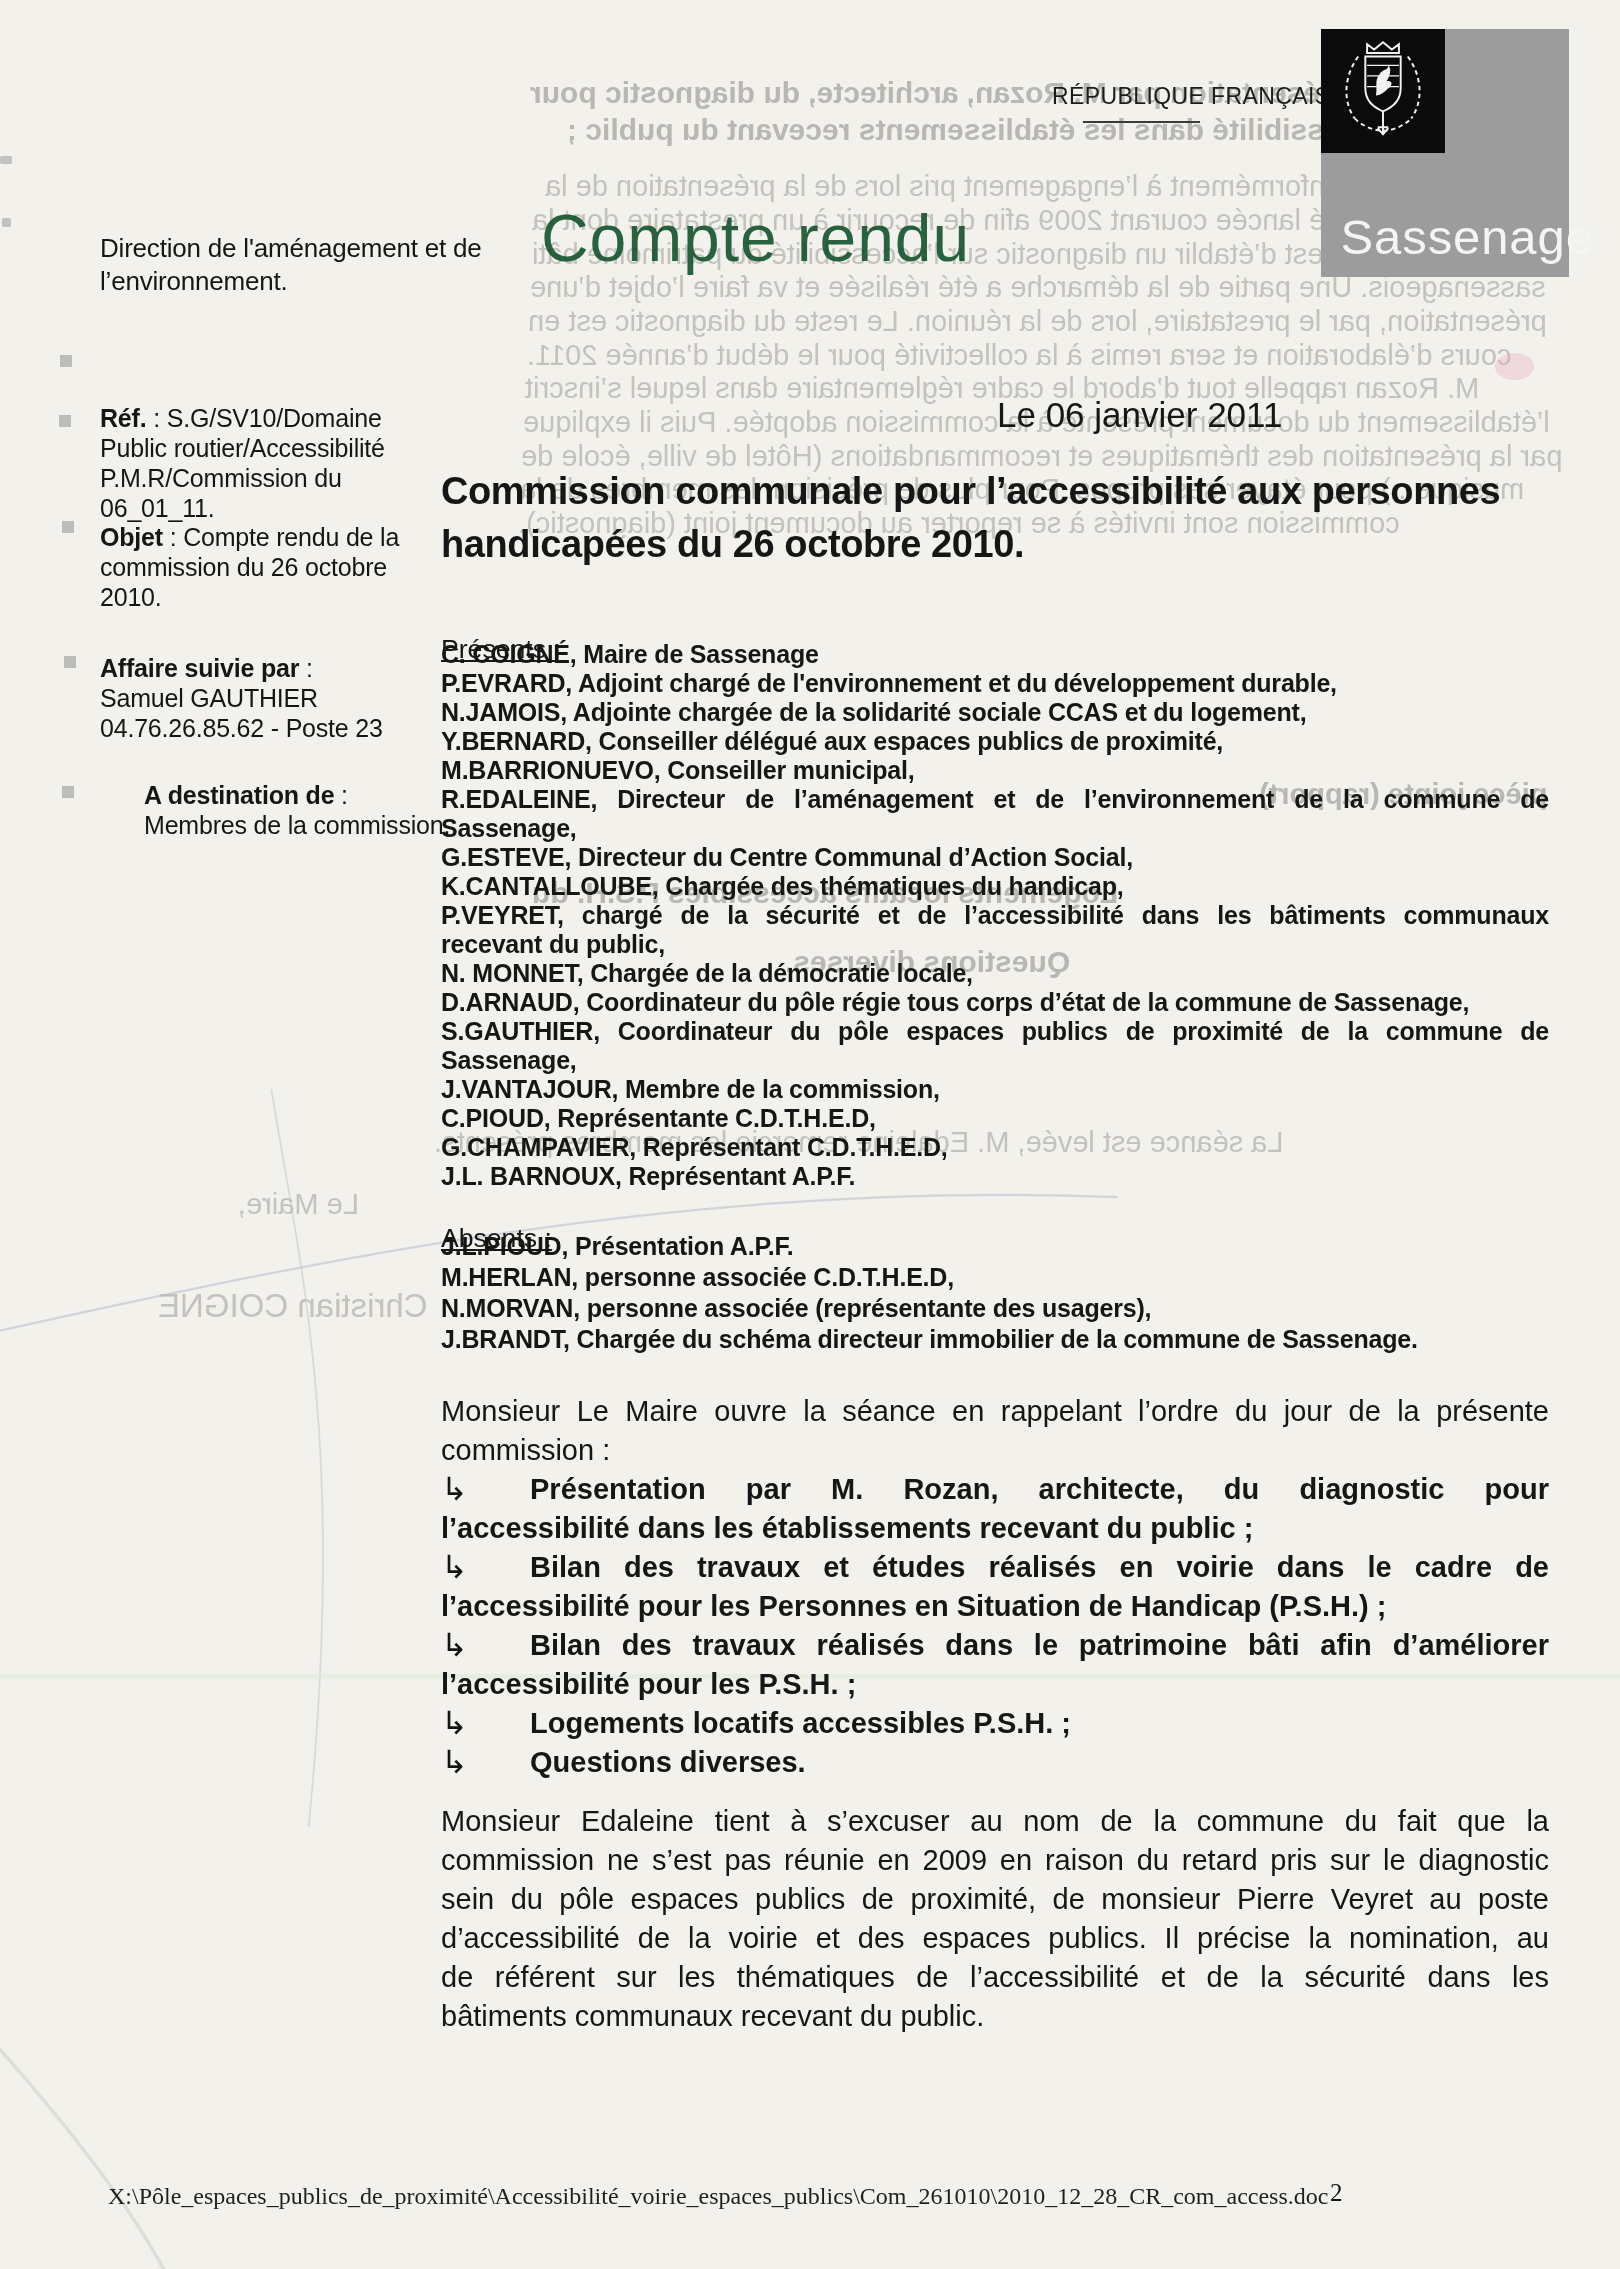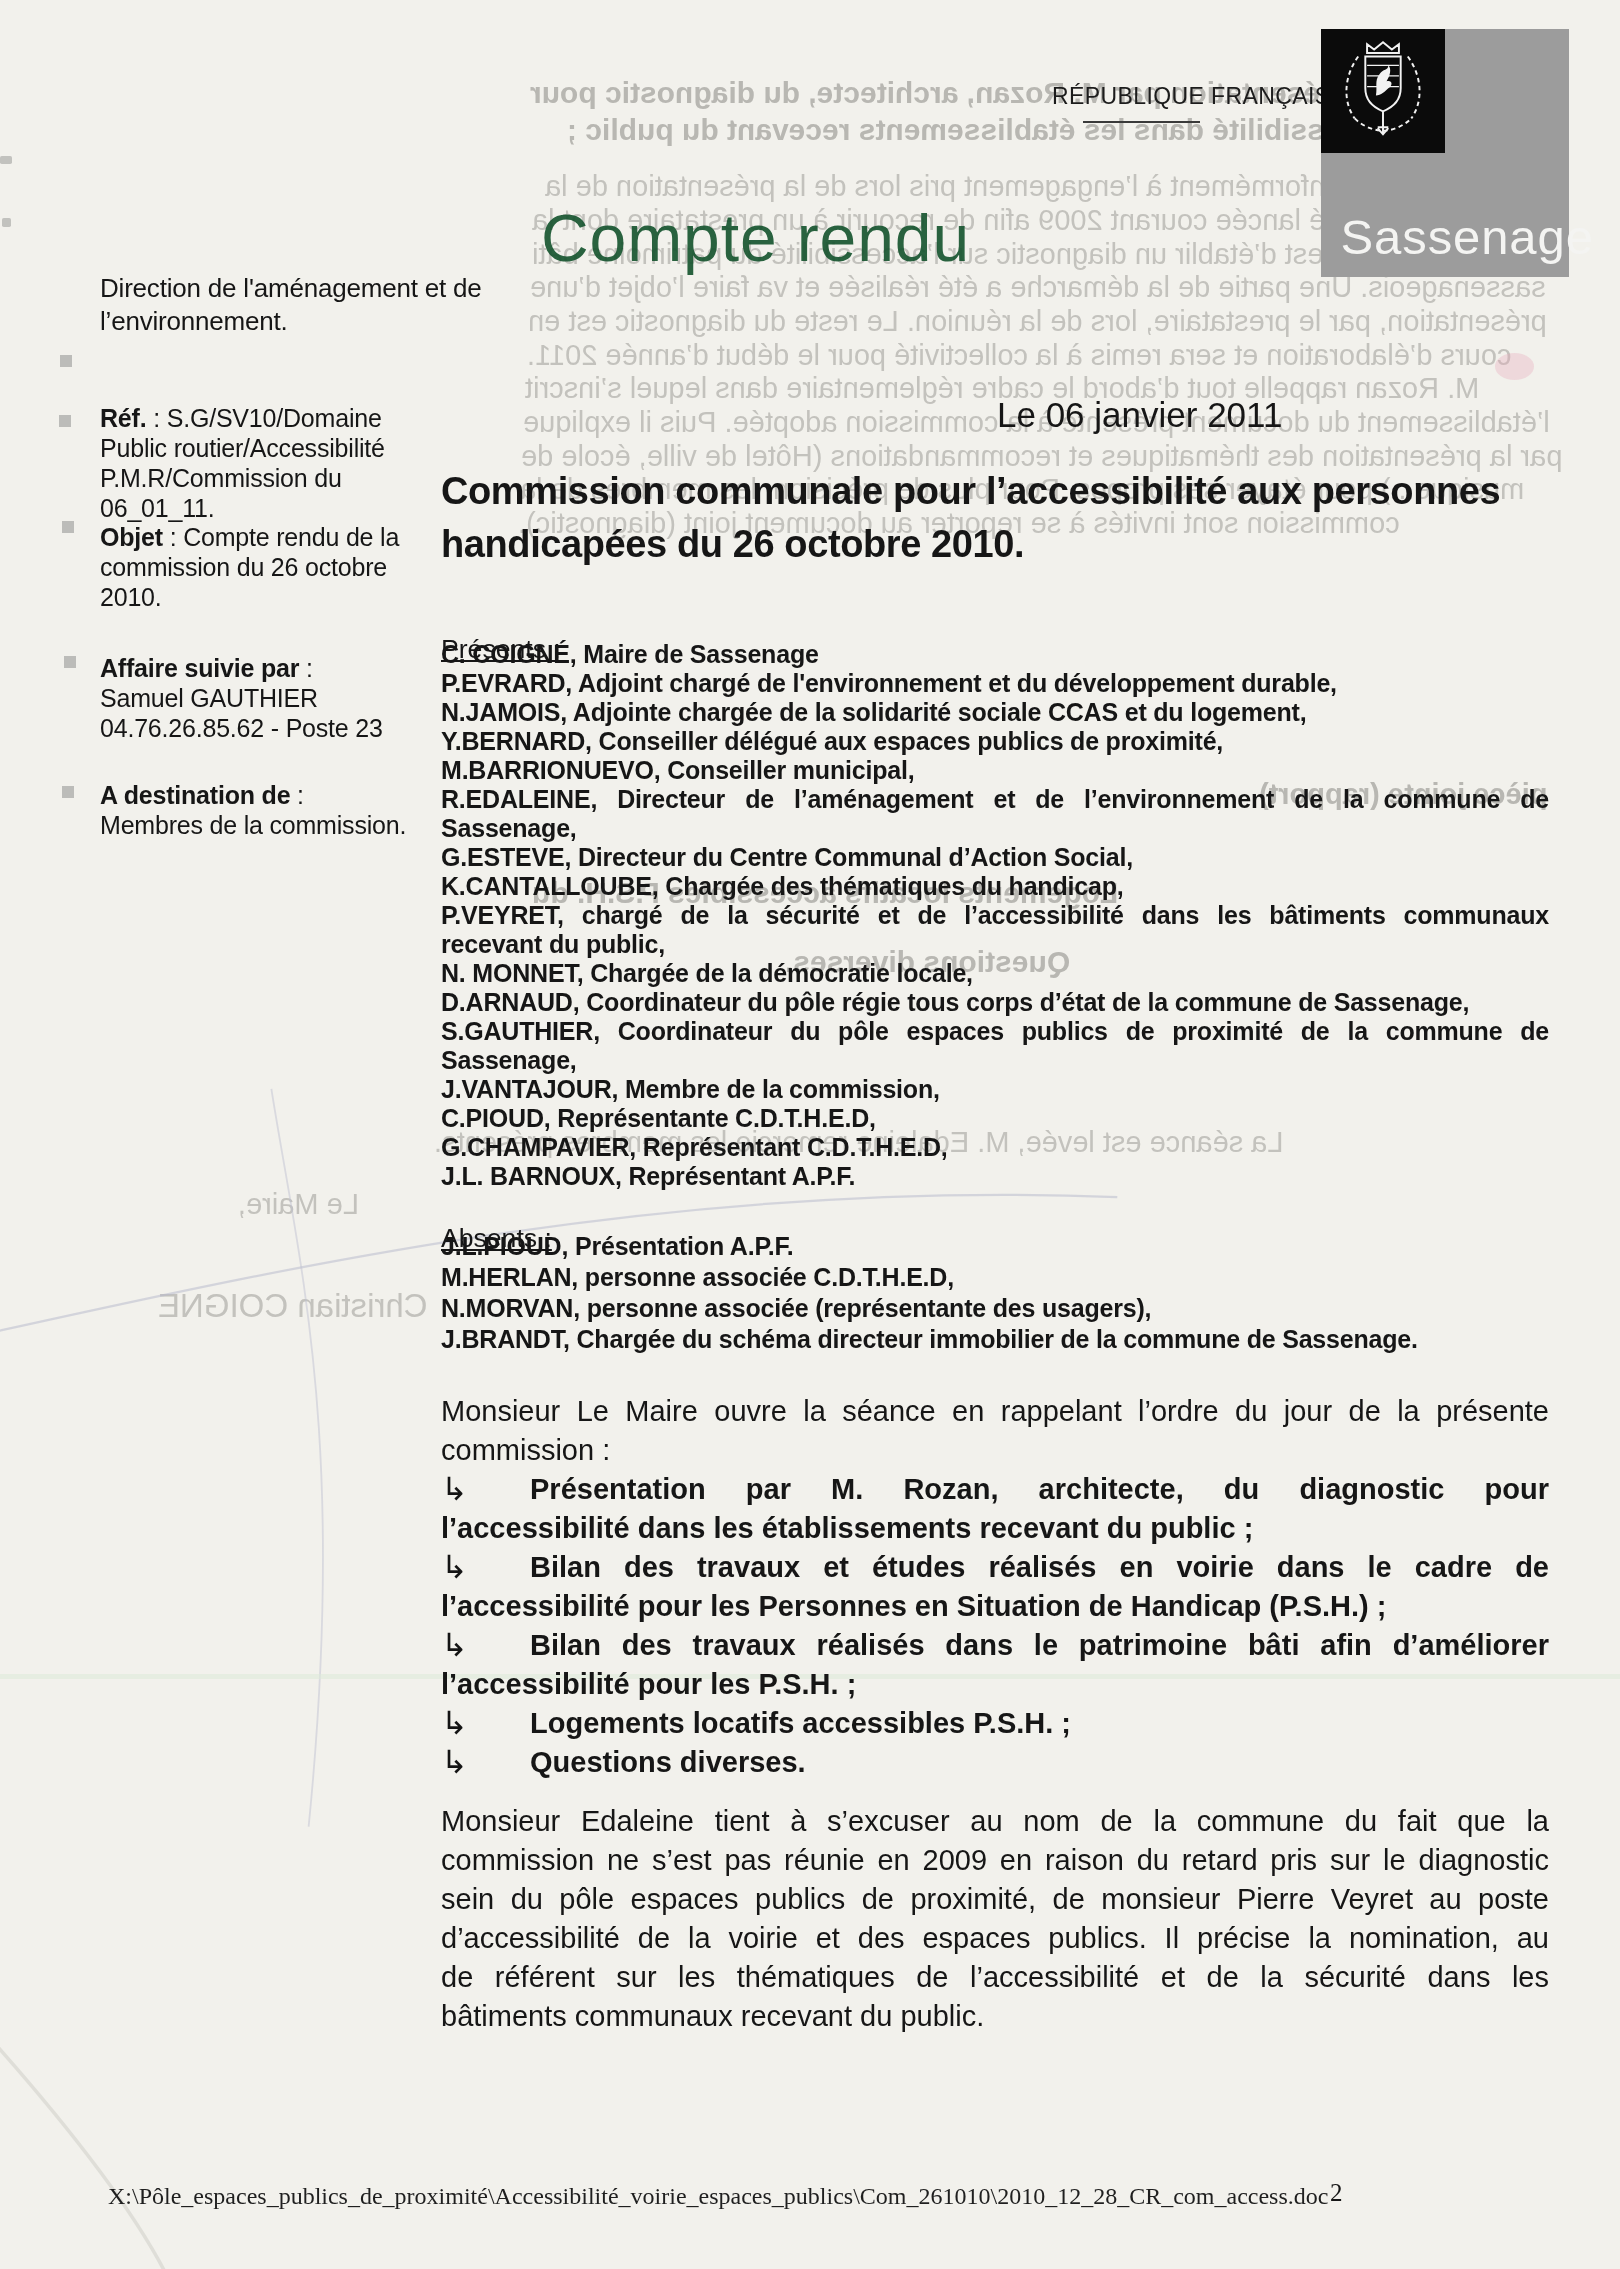--- a/index.html
+++ b/index.html
@@ -20,21 +20,21 @@
   .logo .gray{position:absolute;left:0;top:0;width:248px;height:248px;background:#9c9c9c;}
   .logo .black{position:absolute;left:0;top:0;width:124px;height:124px;background:#0b0b0b;
                display:flex;align-items:center;justify-content:center;}
   .logo .name{position:absolute;left:19.5px;bottom:12.4px;font-size:49px;color:#f4f4f2;letter-spacing:0.9px;}
   .wm{position:absolute;left:541px;top:200px;font-size:66px;color:#14532d;letter-spacing:0.9px;opacity:.9;}
   .date{position:absolute;left:997px;top:395px;font-size:35px;}
   
   .side{position:absolute;left:100px;font-size:25px;line-height:30px;letter-spacing:-0.2px;}
   .side .ln{white-space:nowrap;}
   .side b{font-weight:bold;}
-  .direction{font-size:26px;line-height:33px;margin-top:40px;}
+  .direction{font-size:26px;line-height:33px;}
   
   .title{position:absolute;left:441px;top:465px;width:1117px;font-weight:bold;font-size:38px;
          line-height:53px;letter-spacing:-0.4px;}
   .heading{position:absolute;left:441px;font-size:26.6px;text-decoration:underline;margin-top:24px;}
   .list{position:absolute;left:441px;width:1108px;}
   .bl{font-size:25px;font-weight:bold;line-height:29px;letter-spacing:-0.2px;white-space:nowrap;}
   .bl.fill{white-space:normal;text-align:justify;text-align-last:justify;}
   #absents-list .bl{line-height:31px;}
   .para{position:absolute;left:441px;width:1108px;font-size:29px;line-height:39px;}
   .pl{white-space:nowrap;}
@@ -140,21 +140,21 @@
   <div class="side" style="top:522px;" id="sb-objet">
       <div class="ln"><b>Objet</b> : Compte rendu de la</div>
       <div class="ln">commission du 26 octobre</div>
       <div class="ln">2010.</div>
     </div>
   <div class="side" style="top:653px;" id="sb-affaire">
       <div class="ln"><b>Affaire suivie par</b> :</div>
       <div class="ln">Samuel GAUTHIER</div>
       <div class="ln">04.76.26.85.62 - Poste 23</div>
     </div>
-  <div class="side" style="top:780px;" id="sb-dest">
+  <div class="side" style="top:780px;margin-left:44px;" id="sb-dest">
       <div class="ln"><b>A destination de</b> :</div>
       <div class="ln">Membres de la commission.</div>
     </div>
 
   <div class="title">
     <div>Commission communale pour l’accessibilité aux personnes</div>
     <div>handicapées du 26 octobre 2010.</div>
   </div>
 
   <div class="heading" style="top:610px;">Présents :</div>

